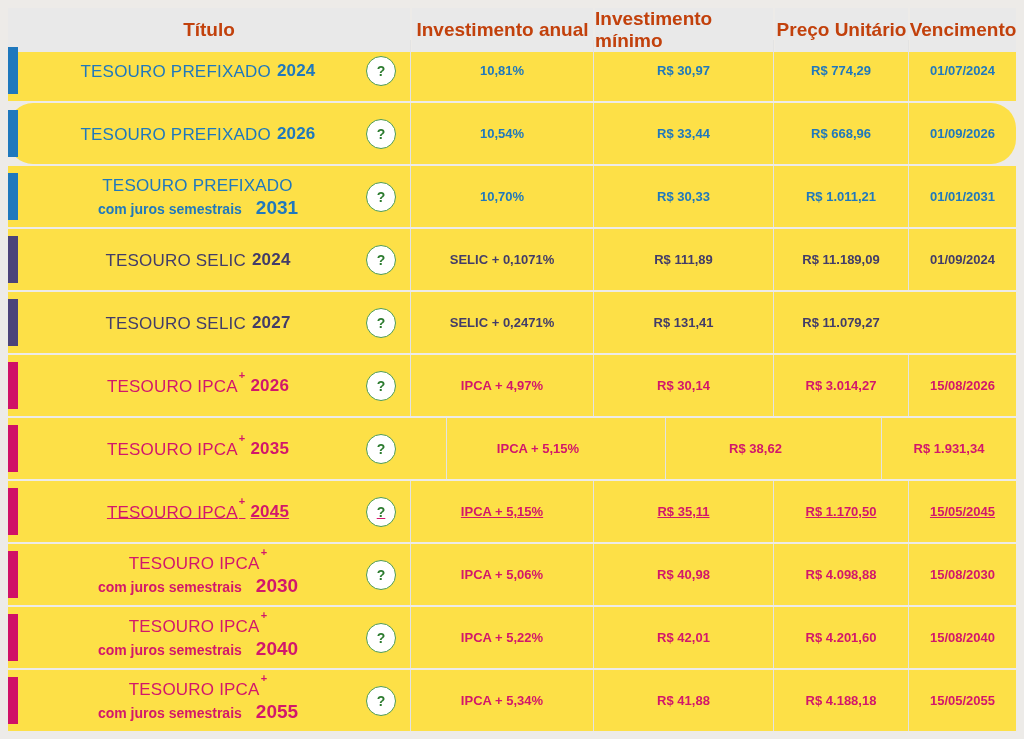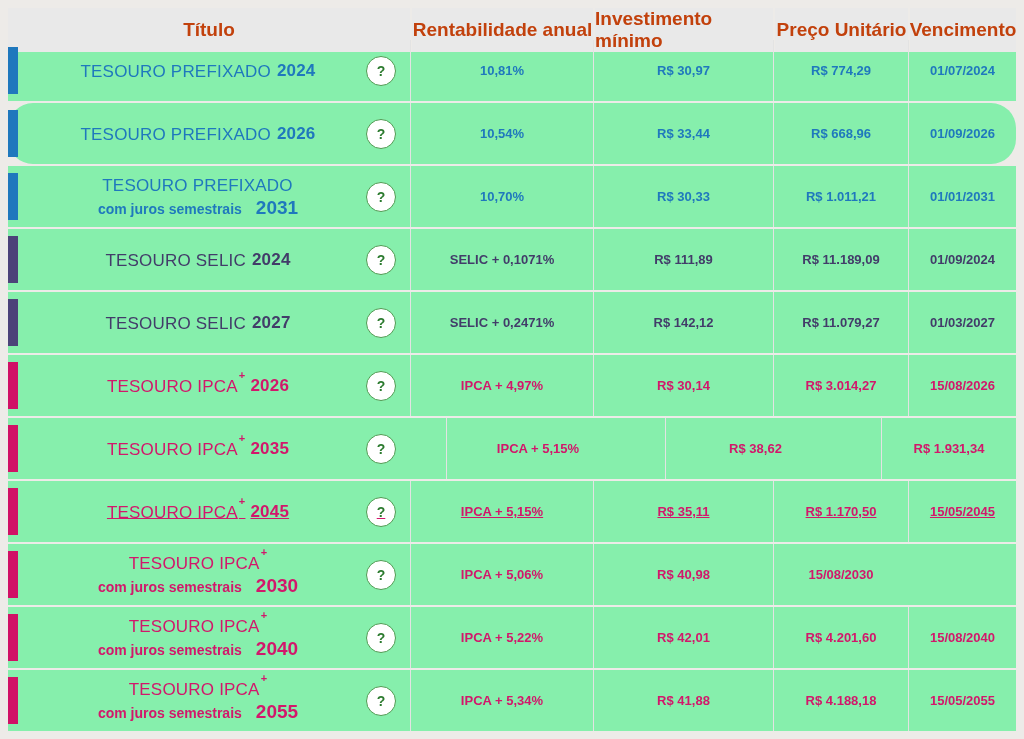--- a/index.html
+++ b/index.html
@@ -33,21 +33,21 @@
     display:flex;
     align-items:center;
     justify-content:center;
     border-left:2px solid #edebe8;
   }
   .th:first-child{border-left:none;}
   
   .row{
     height:61px;
     margin-bottom:2px;
-    background:#86efac;
+    background:#fde047;
   }
   .cell{
     display:flex;
     align-items:center;
     justify-content:center;
     border-left:1px solid #e3e3e3;
     font-size:13px;
     font-weight:700;
     text-align:center;
   }
@@ -114,21 +114,21 @@
     line-height:1;
   }
 </style>
 </head>
 <body>
 
 <div class="board">
 
   <div class="grid-row thead">
     <div class="th">Título</div>
-    <div class="th">Rentabilidade anual</div>
+    <div class="th">Investimento anual</div>
     <div class="th">Investimento mínimo</div>
     <div class="th">Preço Unitário</div>
     <div class="th">Vencimento</div>
   </div>
 
   <div id="tbody">
       <div class="grid-row row" style="color: rgb(31, 120, 189);">
     <div class="cell title-cell">
       <span class="bar" style="background: rgb(31, 120, 189);"></span>
       <div class="title-text">
@@ -197,23 +197,22 @@
       <span class="bar" style="background: rgb(76, 67, 121);"></span>
       <div class="title-text">
         <div class="line1"><span class="nm">TESOURO SELIC</span><sup class="sup"></sup><span class="yr-l1">2027</span></div>
 
       </div>
       <button class="help" style="border-color: rgb(79, 155, 82); color: rgb(43, 122, 46);">
             <span class="q">?</span>
           </button>
     </div>
     <div class="cell">SELIC + 0,2471%</div>
-    <div class="cell">R$ 142,12</div>
+    <div class="cell">R$ 131,41</div>
     <div class="cell">R$ 11.079,27</div>
-    <div class="cell">01/03/2027</div>
   </div>
       <div class="grid-row row" style="color: rgb(210, 23, 107);">
     <div class="cell title-cell">
       <span class="bar" style="background: rgb(208, 17, 102);"></span>
       <div class="title-text">
         <div class="line1"><span class="nm">TESOURO IPCA</span><sup class="sup">+</sup><span class="yr-l1">2026</span></div>
 
       </div>
       <button class="help" style="border-color: rgb(79, 155, 82); color: rgb(43, 122, 46);">
             <span class="q">?</span>
@@ -262,20 +261,21 @@
       <div class="title-text">
         <div class="line1"><span class="nm">TESOURO IPCA</span><sup class="sup">+</sup></div>
         <div class="line2"><span class="sub">com juros semestrais</span><span class="yr-l2">2030</span></div>
       </div>
       <button class="help" style="border-color: rgb(79, 155, 82); color: rgb(43, 122, 46);">
             <span class="q">?</span>
           </button>
     </div>
     <div class="cell">IPCA + 5,06%</div>
     <div class="cell">R$ 40,98</div>
+    <div class="cell">R$ 4.098,88</div>
     <div class="cell">15/08/2030</div>
   </div>
       <div class="grid-row row" style="color: rgb(210, 23, 107);">
     <div class="cell title-cell">
       <span class="bar" style="background: rgb(208, 17, 102);"></span>
       <div class="title-text">
         <div class="line1"><span class="nm">TESOURO IPCA</span><sup class="sup">+</sup></div>
         <div class="line2"><span class="sub">com juros semestrais</span><span class="yr-l2">2040</span></div>
       </div>
       <button class="help" style="border-color: rgb(79, 155, 82); color: rgb(43, 122, 46);">

